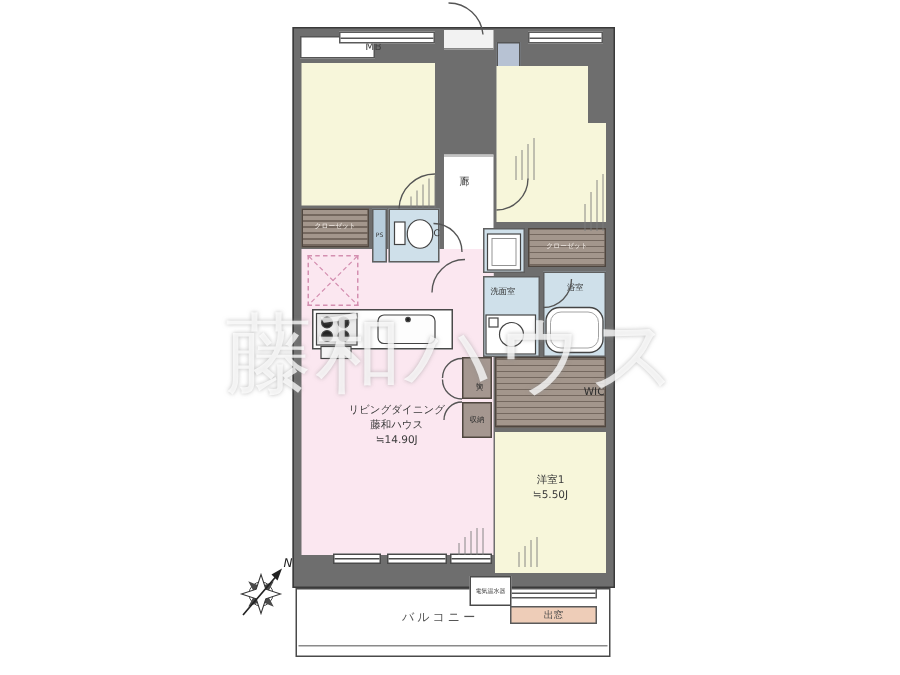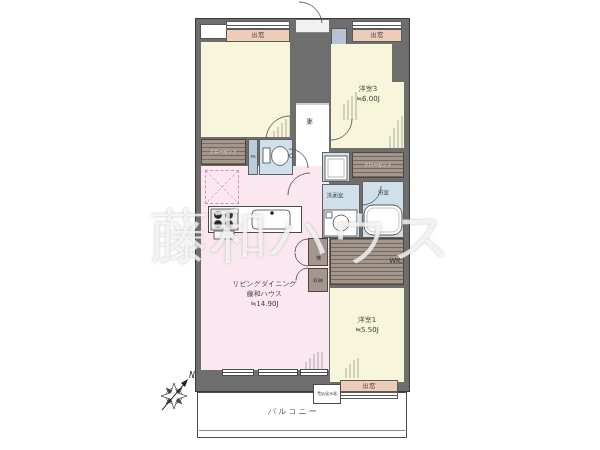--- a/index.html
+++ b/index.html
@@ -2,21 +2,21 @@
 <html><head>
 <meta charset="utf-8">
 <style>
   html,body{margin:0;padding:0;background:#fff;}
   .page{position:relative;width:600px;height:450px;background:#ffffff;overflow:hidden;
         font-family:"DejaVu Sans",sans-serif;color:#3b3b3b;}
   .abs{position:absolute;box-sizing:border-box;}
   .wall{background:#6e6e6e;}
   .yellow{background:#f7f6da;}
   .pink{background:#fbe7f0;}
-  .bay{background:#eecdb8;border:1px solid #5a5a5a;}
+  .bay{background:#eecdb8;border:1px solid #5a5a5a;margin-top:24px;}
   .baywhite{background:#fff;border:1px solid #5a5a5a;
             background-image:linear-gradient(#555,#555);background-size:100% 1px;
             background-position:center;background-repeat:no-repeat;}
   .wet{background:#cfe0ea;border:1px solid #5f5f5f;}
   .closet{background:#a3968c;border:1px solid #4f463f;
           background-image:repeating-linear-gradient(0deg,rgba(60,48,40,.45) 0 1px,transparent 1px 4px);}
   .cab{background:#a59790;border:1px solid #4f463f;}
   .lbl{line-height:1;white-space:nowrap;}
   .cntr{display:flex;align-items:center;justify-content:center;text-align:center;}
   .vert{writing-mode:vertical-rl;text-orientation:upright;letter-spacing:1px;}
@@ -56,30 +56,26 @@
 
   <div class="abs yellow" style="left:201px;top:42px;width:89px;height:95px;"></div>
 
   <div class="abs" style="left:296px;top:20px;width:33px;height:13px;background:#f2f2f2;border-bottom:1px solid #888;"></div>
   <div class="abs vert cntr" style="left:331px;top:28px;width:16px;height:77px;background:#b7c2d3;border:1px solid #555;">
     <span class="lbl vert" style="font-size:5.5px;color:#333;">玄関収納</span>
   </div>
 
   <div class="abs yellow" style="left:331px;top:44px;width:73px;height:104px;"></div>
   <div class="abs wall" style="left:392px;top:44px;width:12px;height:38px;"></div>
-  <div class="abs room-label" style="left:338px;top:84px;width:60px;font-size:7px;">
-    <div>洋室3</div>
-    <div>≒6.00J</div>
-  </div>
 
   <div class="abs" style="left:296px;top:103px;width:33px;height:94px;background:#ffffff;"></div>
   <div class="abs vert lbl" style="left:306px;top:112px;font-size:6.5px;color:#4a4a4a;">廊下</div>
 
   <div class="abs pink" style="left:201px;top:166px;width:128px;height:204px;"></div>
-  <div class="abs room-label" style="left:212px;top:279px;width:105px;font-size:7px;">
+  <div class="abs room-label" style="left:212px;top:268px;width:105px;font-size:7px;">
     <div>リビングダイニング</div>
     <div>藤和ハウス</div>
     <div>≒14.90J</div>
   </div>
 
   <div class="abs closet cntr" style="left:201px;top:139px;width:45px;height:26px;">
     <span class="lbl" style="font-size:4.5px;color:#f3ede8;">クローゼット</span>
   </div>
   <div class="abs wet cntr" style="left:248px;top:139px;width:10px;height:36px;background:#b8cedd;">
     <span class="lbl" style="font-size:4px;color:#333;">PS</span>

